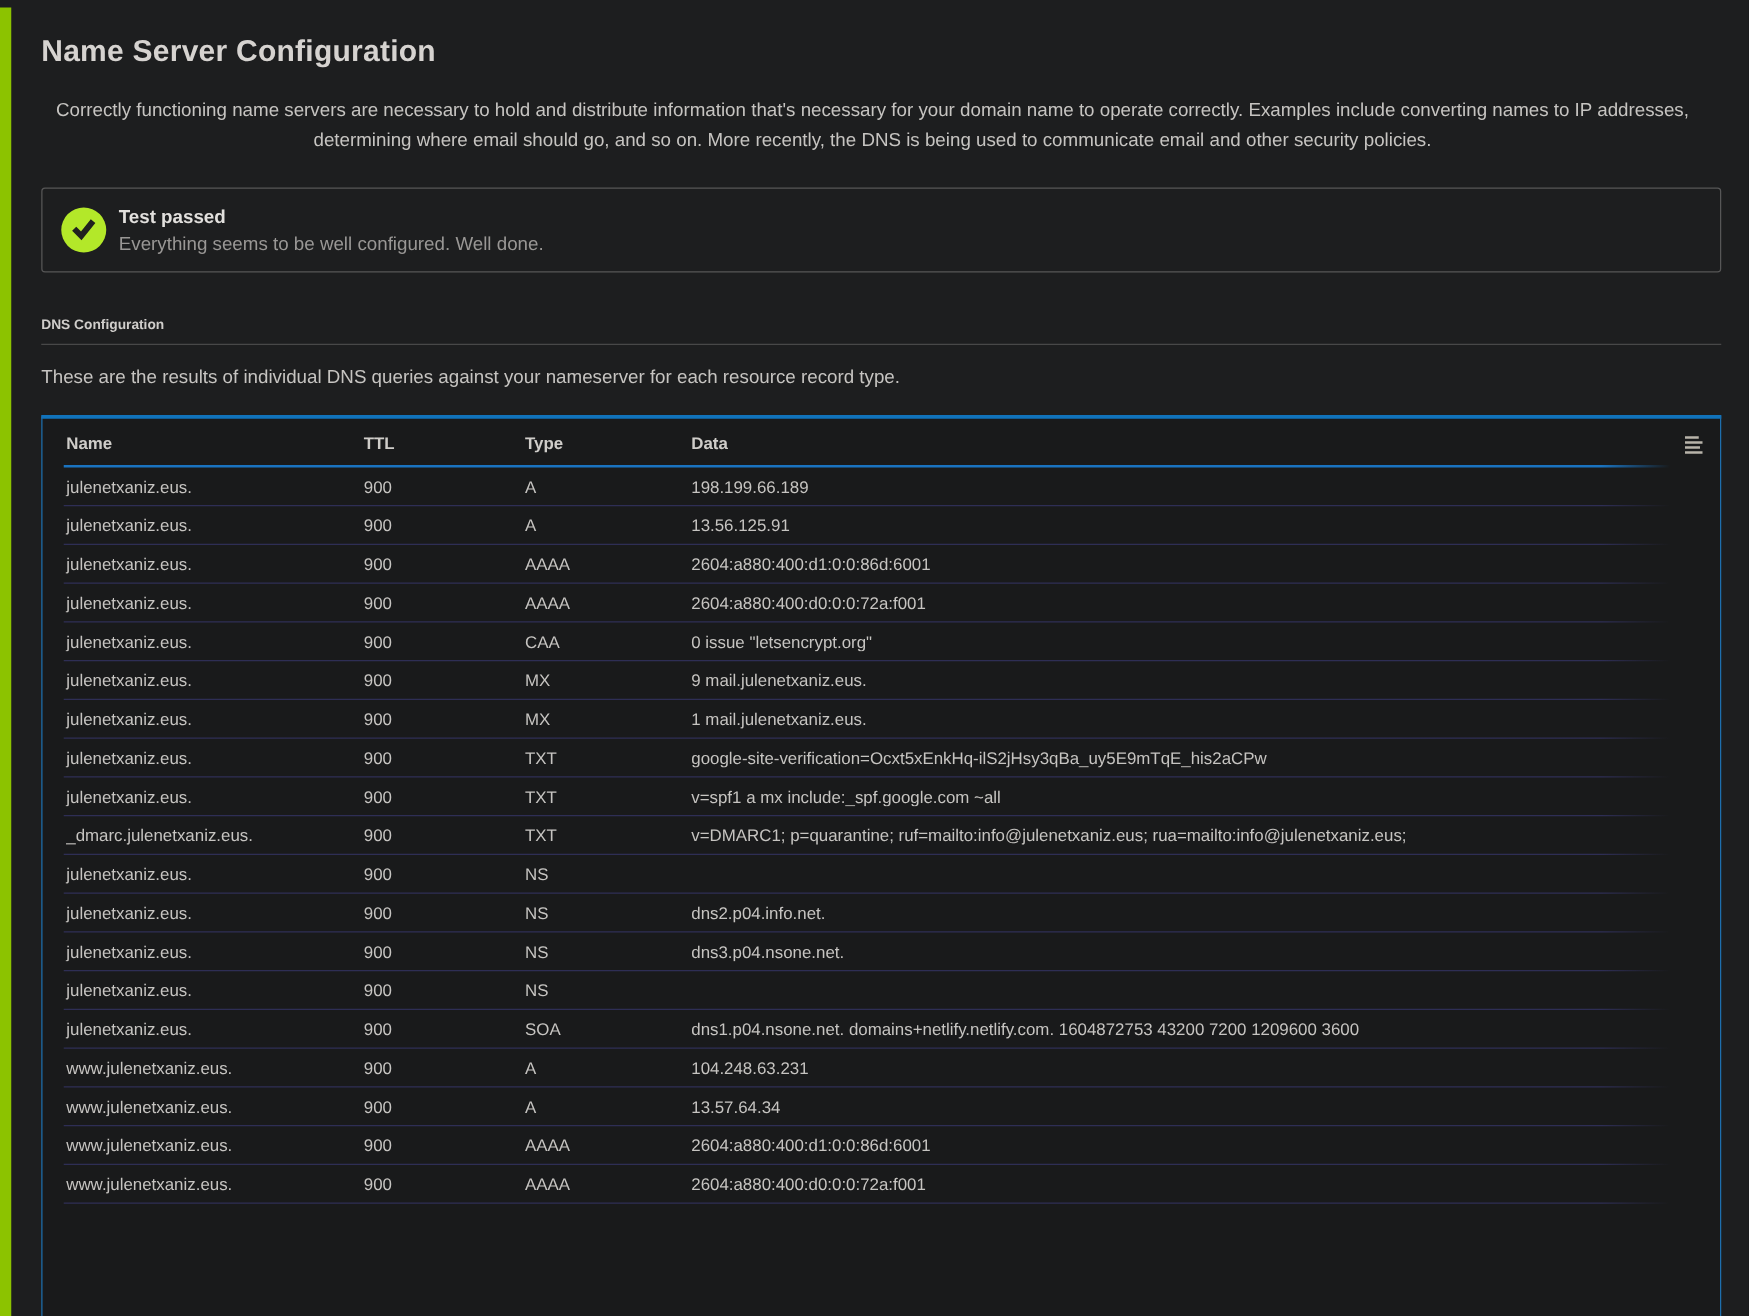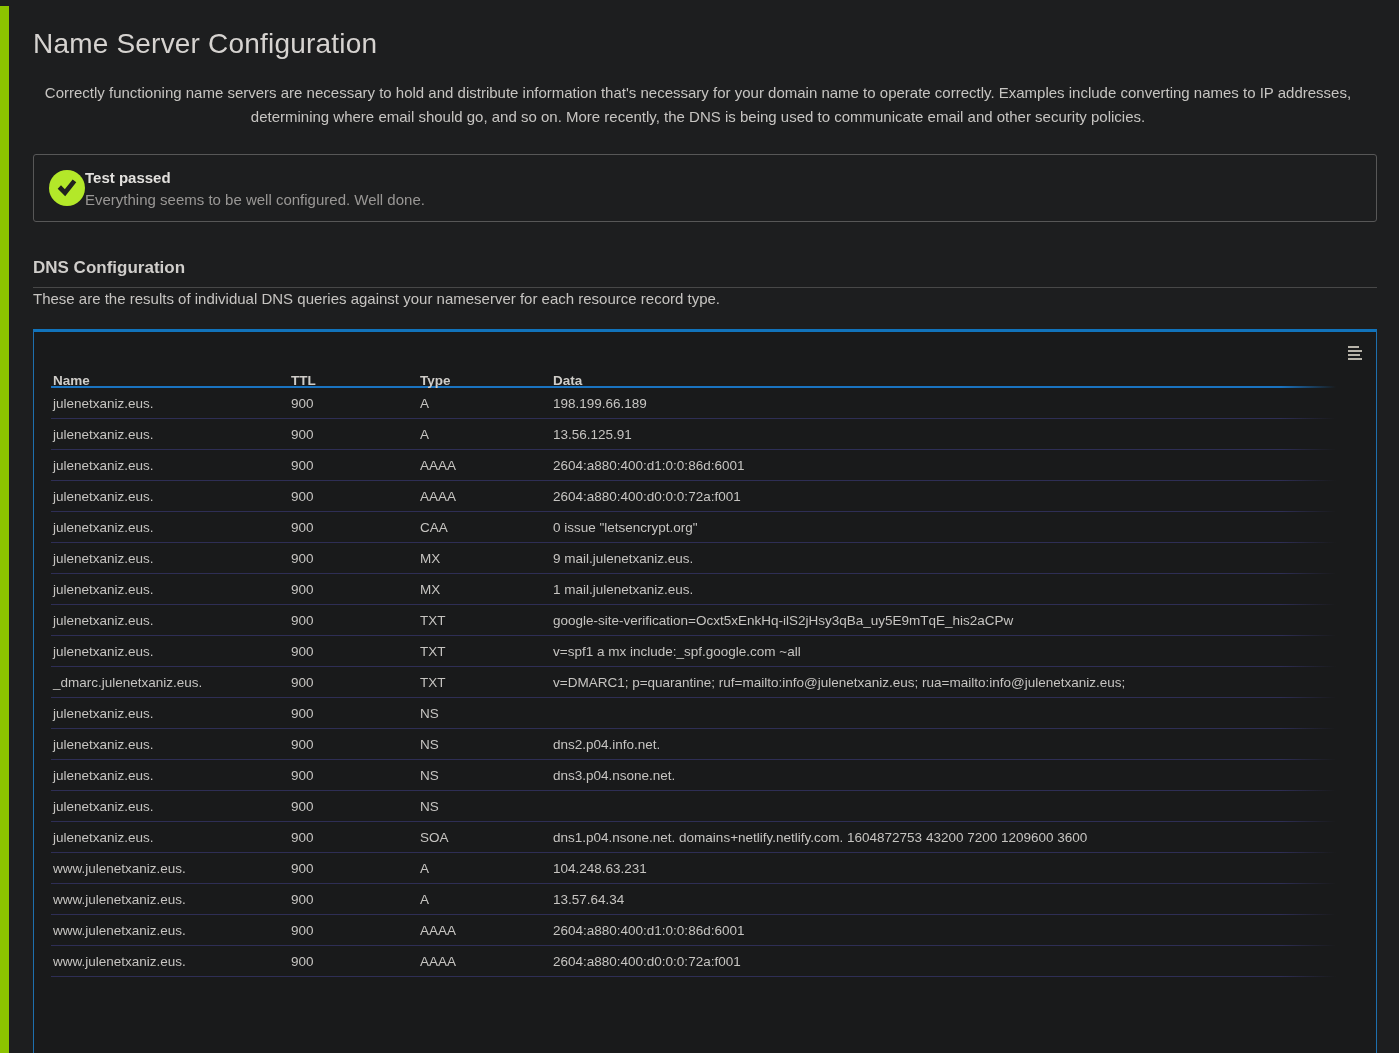--- a/index.html
+++ b/index.html
@@ -10,50 +10,50 @@
     color:#c6c4c1;
   }
   .stripe {
     position:fixed; left:0; top:6px; bottom:0; width:9px;
     background:#8cc300;
   }
   .content { margin:0 22px 0 33px; }
 
   h1.page-title {
     margin-top:28px;
-    font-size:28px; font-weight:400; color:#d6d3d0;
+    font-size:24px; font-weight:700; color:#d6d3d0;
     letter-spacing:0.2px;
   }
   p.intro {
     margin-top:21px;
     font-size:15px; line-height:24px; color:#c6c4c1;
     max-width:1330px;
     text-align:center;
   }
 
   .alert {
     margin-top:25px;
     border:1px solid #575757; border-radius:3px;
     height:68px; display:flex; align-items:center;
-    padding:0 15px; gap:0;
+    padding:0 15px; gap:10px;
   }
   .check-circle {
     width:36px; height:36px; border-radius:50%;
     background:#b3e829; flex:0 0 36px;
     display:flex; align-items:center; justify-content:center;
   }
   .alert-title { font-size:15px; font-weight:700; color:#e2e0dd; }
   .alert-msg   { font-size:15px; color:#999795; margin-top:5px; }
 
   h2.section-heading {
     margin-top:36px;
-    font-size:17px; font-weight:700; color:#d0cecb;
+    font-size:11px; font-weight:700; color:#d0cecb;
     padding-bottom:9px; border-bottom:1px solid #484848;
   }
-  p.section-desc { margin-top:2px; font-size:15px; color:#c6c4c1; }
+  p.section-desc { margin-top:17px; font-size:15px; color:#c6c4c1; }
 
   .panel {
     position:relative;
     margin-top:22px;
     height:730px;
     background:#191a1b;
     border:1px solid #1e6fae;
     border-top:3px solid #1173bb;
   }
   .menu-icon {
@@ -66,21 +66,21 @@
   .menu-icon span:nth-child(2){ width:14px; }
   .menu-icon span:nth-child(3){ width:12px; }
   .menu-icon span:nth-child(4){ width:14px; }
 
   .table { margin:0 40px 0 17px; }
   .thead, .trow {
     display:grid;
     grid-template-columns:238px 129px 133px 1fr;
   }
   .thead {
-    height:56px; align-items:end; padding-bottom:0;
+    height:39px; align-items:end; padding-bottom:12px;
     font-size:13.5px; font-weight:700; color:#cfcdc9;
     background:linear-gradient(to right, #1a73c0 calc(100% - 55px), rgba(26,115,192,0)) left bottom / 100% 2px no-repeat;
   }
   .trow {
     height:31px; align-items:center;
     font-size:13.5px; color:#c6c4c1;
     background:linear-gradient(to right, #2e2e55 calc(100% - 55px), rgba(46,46,85,0)) left bottom / 100% 1px no-repeat;
   }
   .th, .td { padding-left:2px; white-space:nowrap; overflow:hidden; }
 </style>

